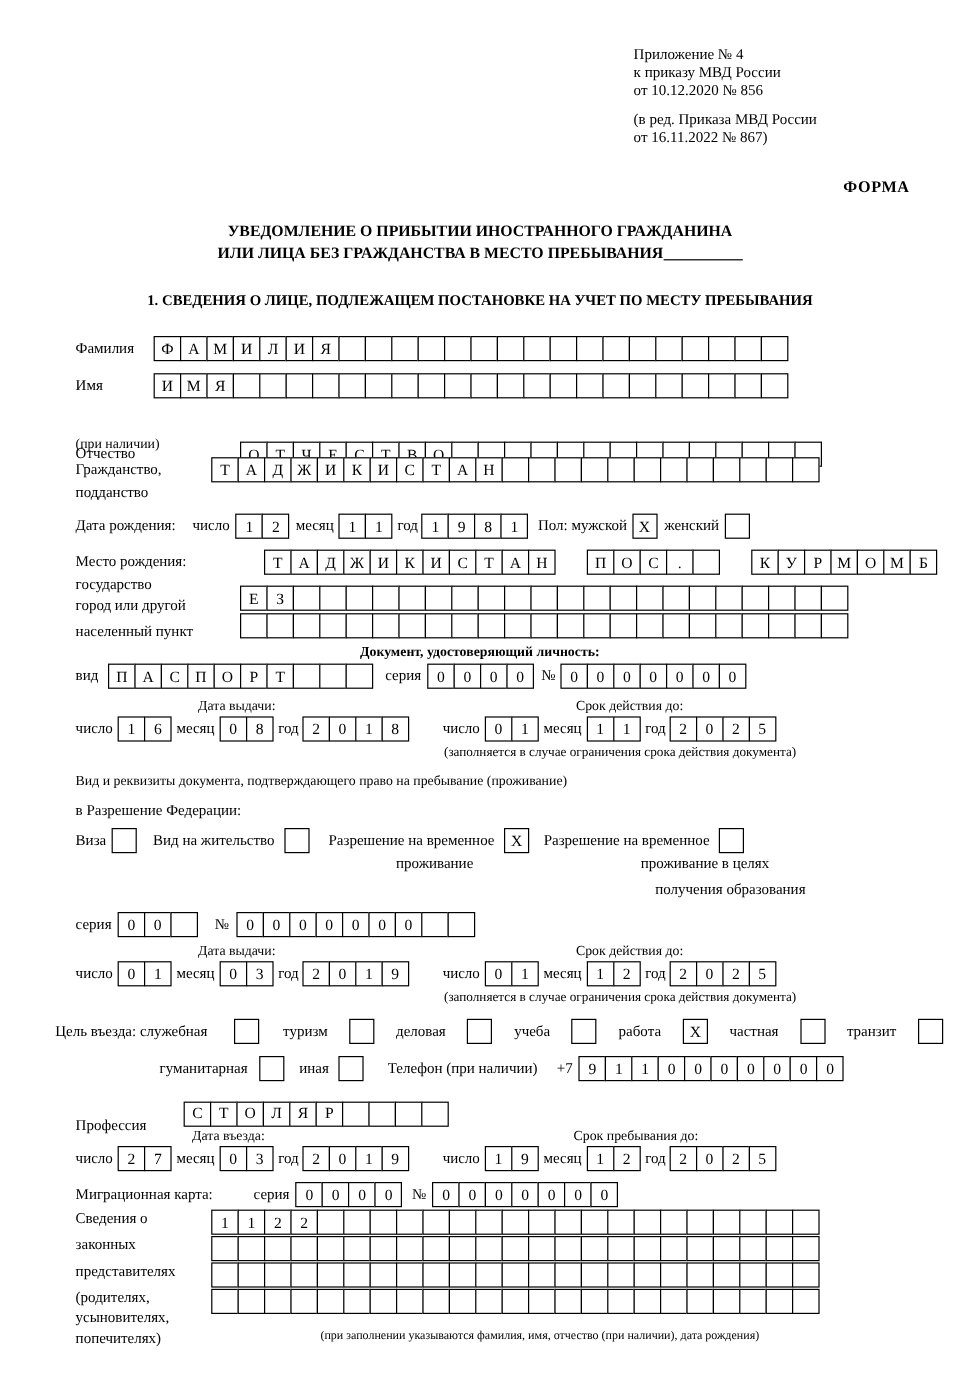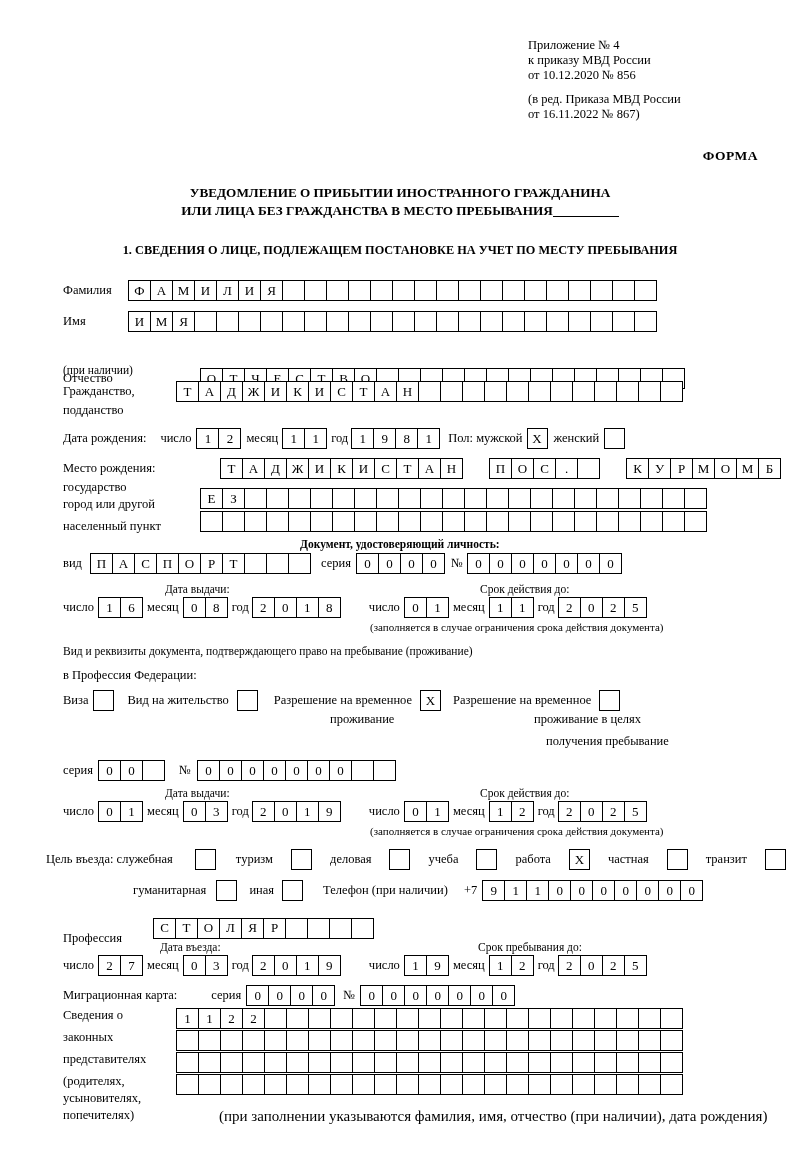--- a/index.html
+++ b/index.html
@@ -25,21 +25,21 @@
     width:23px; height:21px; border:1px solid #000; margin-left:-1px;
     display:flex; align-items:center; justify-content:center;
     font-size:13px; font-family:"Liberation Serif", serif; background:#fff;
     box-sizing:border-box;
   }
   .bx:first-child{margin-left:0;}
   .sm{font-size:11.5px;}
   .note{font-size:11px;}
   .b{font-weight:bold;}
   .chk{width:21px;height:21px;border:1px solid #000;display:inline-flex;align-items:center;justify-content:center;font-size:13px;box-sizing:border-box;}
-  .footnote{position:absolute; font-size:15px;}
+  .footnote{position:absolute; font-size:10px;margin-left:48px;}
 </style>
 </head>
 <body>
 
 <div class="page">
 
   <div class="hdr">
     <span class="l">Приложение № 4</span>
     <span class="l">к приказу МВД России</span>
     <span class="l">от 10.12.2020 № 856</span>
@@ -360,35 +360,35 @@
     <span class="boxes" style="margin-left:3px;" id="doc-vyear">
         <span class="bx">2</span>
         <span class="bx">0</span>
         <span class="bx">2</span>
         <span class="bx">5</span>
       </span>
   </div>
   <div style="position:absolute; left:370px; top:621px;" class="note">(заполняется в случае ограничения срока действия документа)</div>
 
   <div style="position:absolute; left:63px; top:645px;" class="sm">Вид и реквизиты документа, подтверждающего право на пребывание (проживание)</div>
-  <div style="position:absolute; left:63px; top:668px;">в Профессия Федерации:</div>
+  <div style="position:absolute; left:63px; top:668px;">в Разрешение Федерации:</div>
 
   <div class="row" style="left:63px; top:690px;">
     <span class="lbl">Виза</span>
     <span class="chk" style="margin-left:4px;" id="chk-visa"></span>
     <span class="lbl" style="margin-left:14px;">Вид на жительство</span>
     <span class="chk" style="margin-left:8px;" id="chk-res"></span>
     <span class="lbl" style="margin-left:16px;">Разрешение на временное</span>
     <span class="chk" style="margin-left:8px;" id="chk-temp">X</span>
     <span class="lbl" style="margin-left:12px;">Разрешение на временное</span>
     <span class="chk" style="margin-left:8px;" id="chk-edu"></span>
   </div>
   <div style="position:absolute; left:330px; top:712px;">проживание</div>
   <div style="position:absolute; left:534px; top:712px;">проживание в целях</div>
-  <div style="position:absolute; left:546px; top:734px;">получения пребывание</div>
+  <div style="position:absolute; left:546px; top:734px;">получения образования</div>
 
   <div class="row" style="left:63px; top:760px;">
     <span class="lbl">серия</span>
     <span class="boxes" style="margin-left:5px;" id="perm-series">
         <span class="bx">0</span>
         <span class="bx">0</span>
         <span class="bx"></span>
       </span>
     <span class="lbl" style="margin-left:14px;">№</span>
     <span class="boxes" style="margin-left:6px;" id="perm-number">

